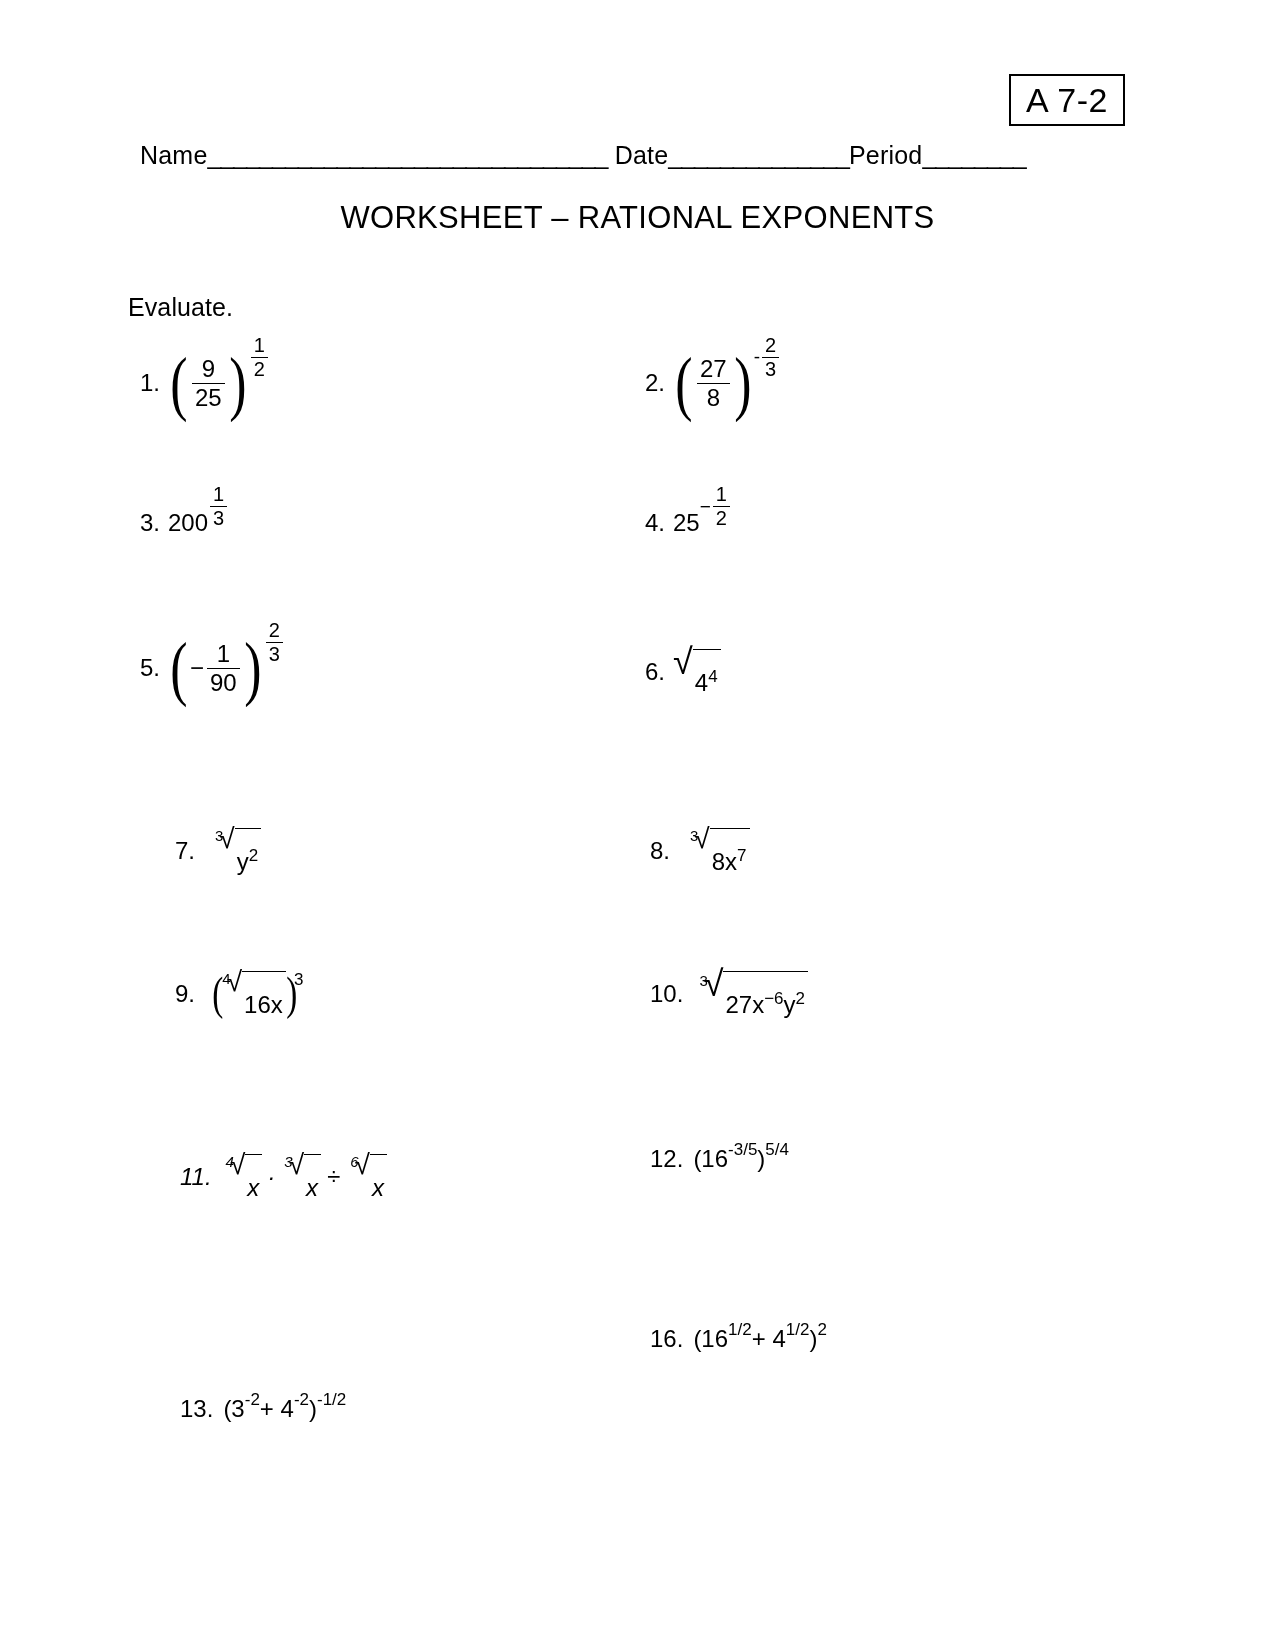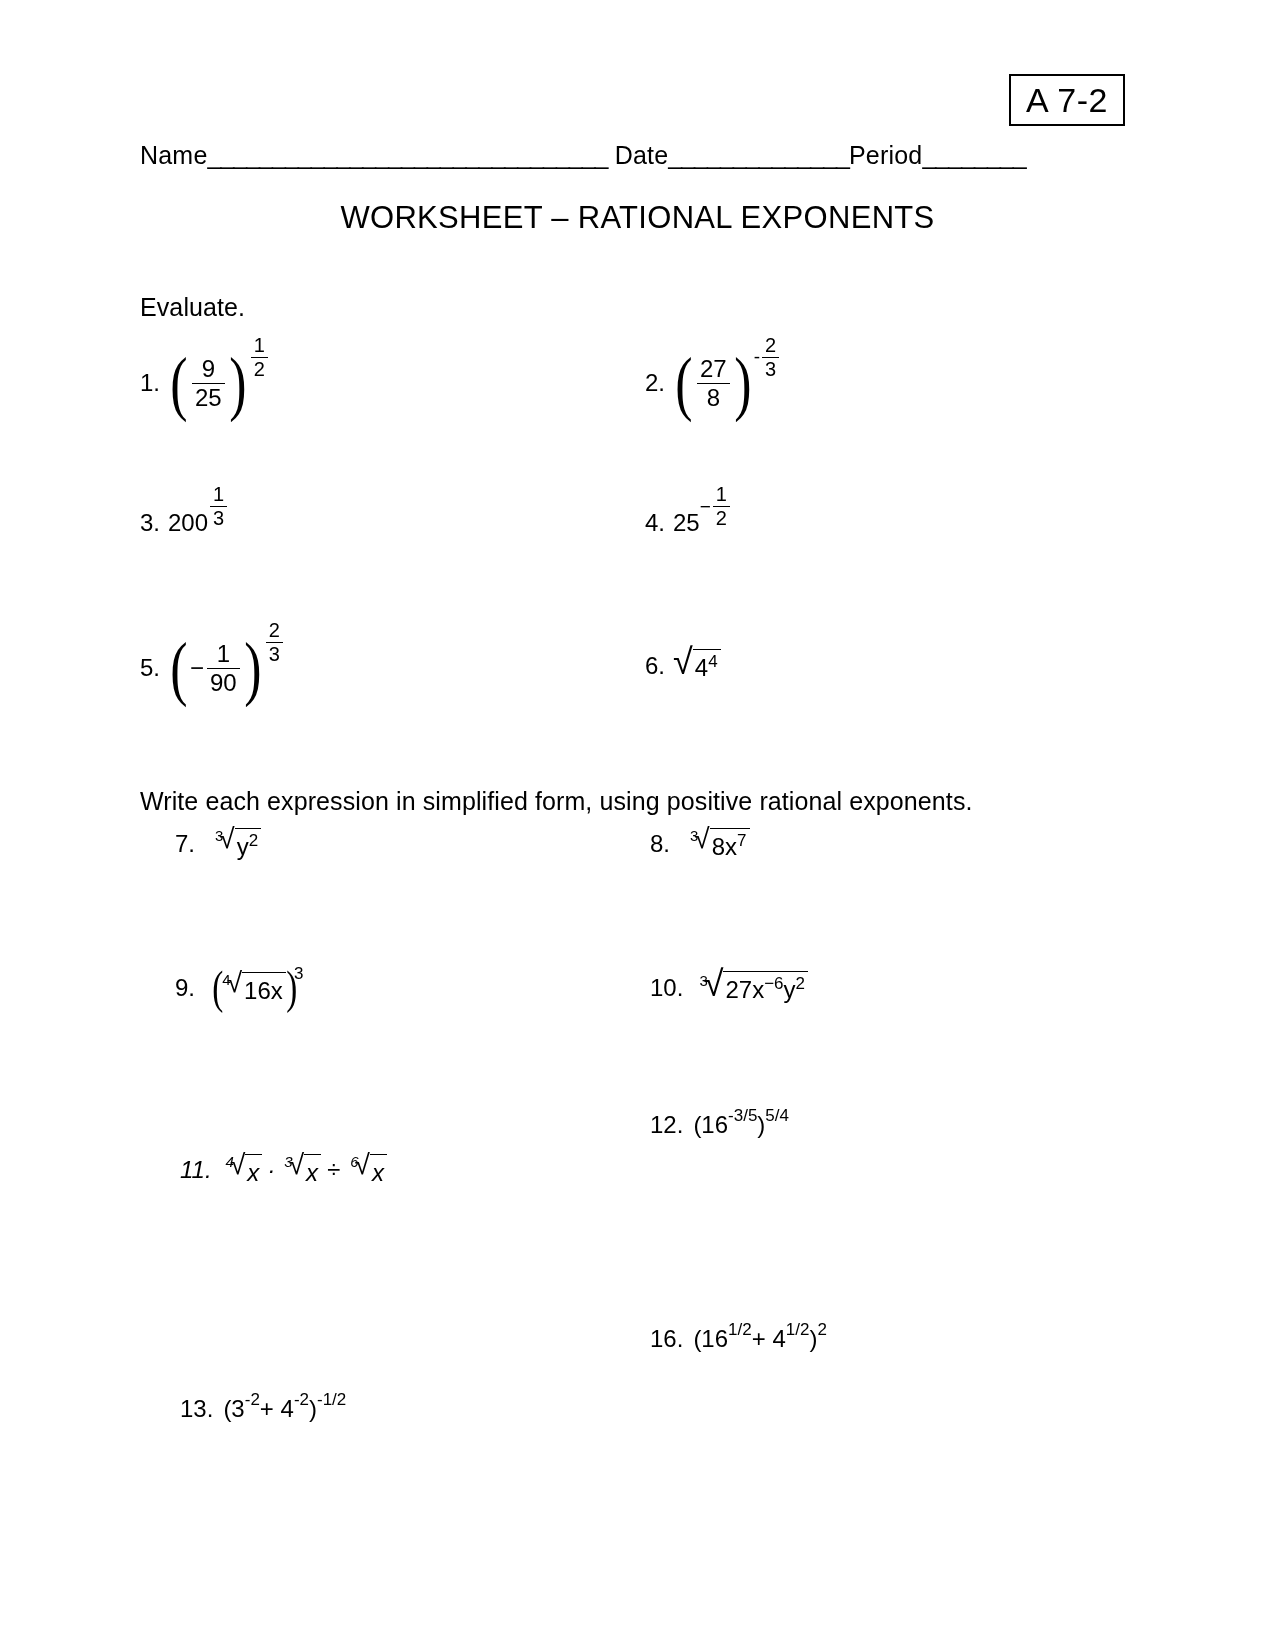--- a/index.html
+++ b/index.html
@@ -52,21 +52,21 @@
     width: 1275px;
     text-align: center;
     font-size: 31px;
     letter-spacing: 0.3px;
   }
   .instr {
     position: absolute;
     font-size: 25px;
     letter-spacing: 0.1px;
   }
-  #instr-evaluate { left: 140px; top: 293px; text-align: center; }
+  #instr-evaluate { left: 128px; top: 293px; text-align: center; }
   #instr-simplify { left: 140px; top: 787px; }
 
   
   .prob {
     position: absolute;
     font-size: 24px;
     display: flex;
     align-items: center;
     white-space: nowrap;
   }
@@ -131,21 +131,21 @@
     z-index: 2;
   }
   .rad .sign {
     font-size: 28px;
     line-height: 1;
     position: relative;
     top: -2px;
   }
   .rad .body {
     border-top: 1.5px solid #000;
-    padding: 4px 3px 0 2px;
+    padding: 19px 3px 0 2px;
     position: relative;
     top: 1px;
   }
   .rad.tall .sign { font-size: 36px; top: -4px; }
   .rad.tall .idx { top: 2px; }
 
   .neg { margin-right: 1px; }
 </style>
 </head>
 <body>
@@ -157,21 +157,20 @@
   </div>
 
   <div class="nameline">
     <span>Name</span><span class="blank">_______________________________</span>
     <span>Date</span><span class="blank">______________</span><span>Period</span><span class="blank">________</span>
   </div>
 
   <div class="title">WORKSHEET – RATIONAL EXPONENTS</div>
 
   <div class="instr" id="instr-evaluate">Evaluate.</div>
-  <div class="instr" id="instr-simplify">Write each expression in simplified form, using positive rational exponents.</div>
 
   <div class="prob" style="left:140px; top:355px;">
     <span class="num">1.</span>
     <span class="mrow">
       <span class="paren tall">(</span>
       <span class="frac">
         <span class="top">9</span>
         <span class="bar"></span>
         <span class="bot">25</span>
       </span>
@@ -328,21 +327,21 @@
       <span class="body">x</span>
     </span>
     <span style="margin:0 6px;">÷</span>
     <span class="rad">
       <span class="idx">6</span>
       <span class="sign">√</span>
       <span class="body">x</span>
     </span>
   </div>
 
-  <div class="prob" style="left:650px; top:1111px;">
+  <div class="prob" style="left:650px; top:1145px;">
     <span class="num" style="margin-right:10px;">12.</span>
     <span class="mrow">
       <span>(16</span>
         <span class="exp-small">-3/5</span>
         <span>)</span>
         <span class="exp-small">5/4</span>
     </span>
   </div>
 
   <div class="prob" style="left:180px; top:1347px;margin-top:48px;">

